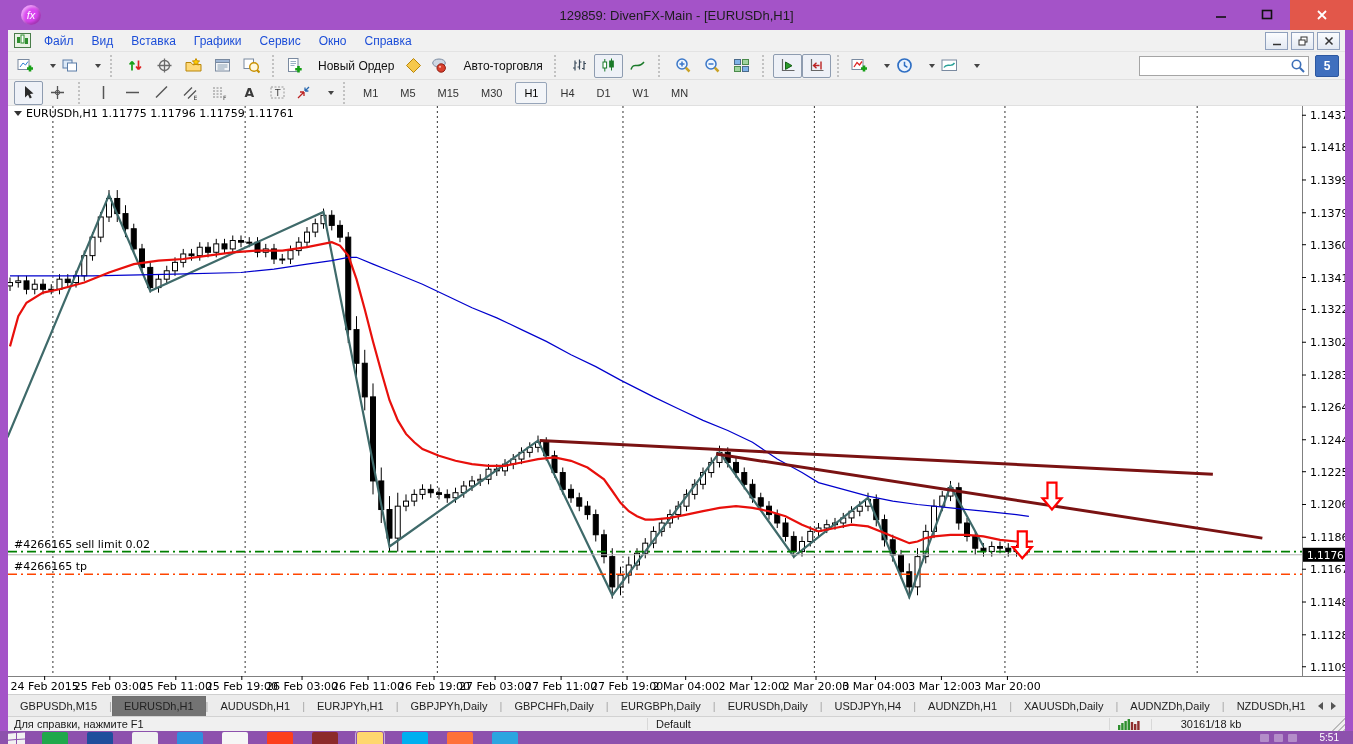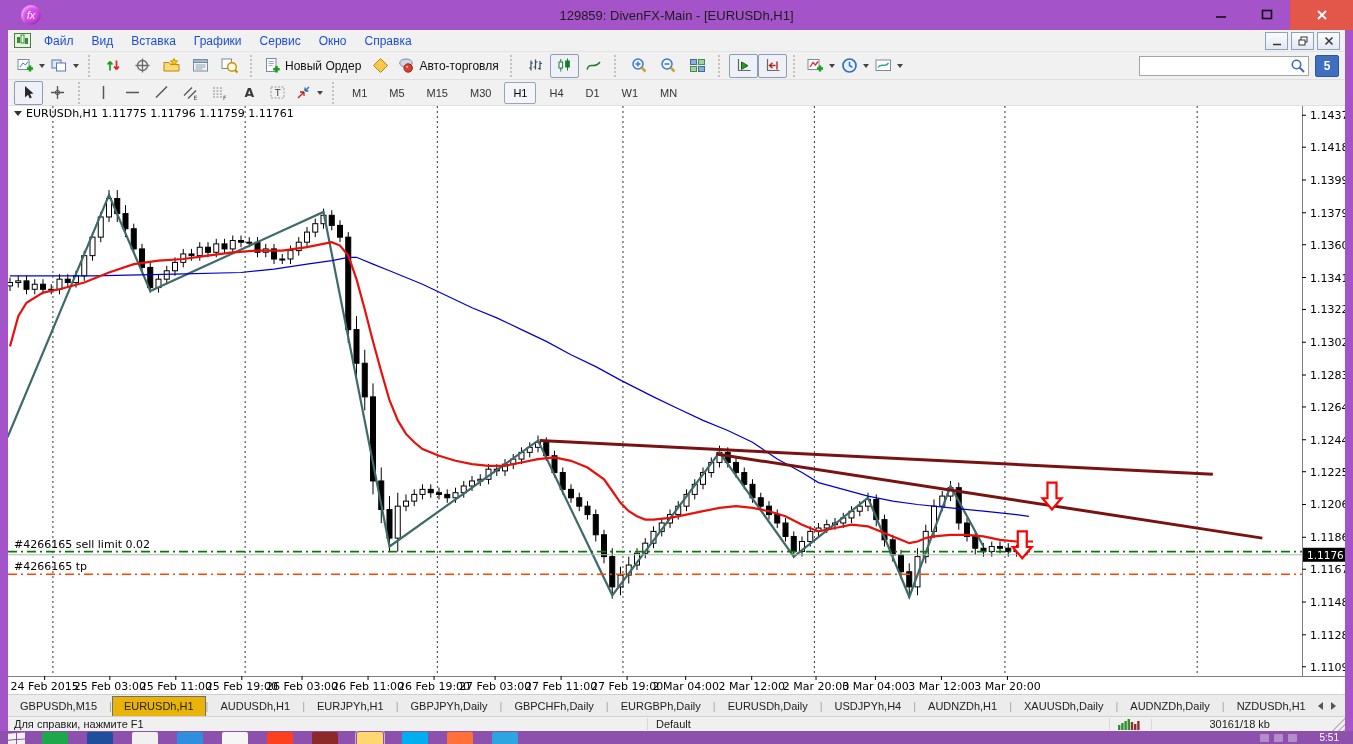--- a/index.html
+++ b/index.html
@@ -22,53 +22,53 @@
   #menubar{position:absolute;left:8px;top:30px;width:1337px;height:22px;background:#f1f1f1;display:flex;align-items:center;font-size:12px;color:#1d4ed8;border-bottom:1px solid #e3e3e3;box-sizing:border-box;}
   .menu-item{padding:2px 9px;cursor:default;}
   #menu-appicon{width:17px;height:15px;margin:0 4px 0 6px;}
   #mdi-btns{margin-left:auto;display:flex;gap:3px;margin-right:5px;}
   .mdi-btn{width:21px;height:16px;border:1px solid #8fa0bc;background:linear-gradient(#fbfcfe,#e3e9f2);display:flex;align-items:center;justify-content:center;}
 
   
   .toolbar{position:absolute;left:8px;width:1337px;background:#f1f1f1;display:flex;align-items:center;box-sizing:border-box;border-bottom:1px solid #e0e0e0;}
   #toolbar1{top:52px;height:28px;padding-left:6px;}
   #toolbar2{top:80px;height:26px;padding-left:6px;}
-  .tb-btn{height:22px;min-width:23px;display:flex;align-items:center;justify-content:center;border:1px solid transparent;border-radius:2px;padding:0 2px;gap:4px;}
+  .tb-btn{height:22px;min-width:23px;display:flex;align-items:center;justify-content:center;border:1px solid transparent;border-radius:2px;padding:0 2px;gap:15px;}
   .tb-btn.active{background:#eef1f7;border-color:#8e9cb0;}
   .tb-label{font-size:12px;color:#111;white-space:nowrap;padding-right:2px;}
   .caret{width:0;height:0;border-left:3.5px solid transparent;border-right:3.5px solid transparent;border-top:4px solid #444;margin-left:1px;}
   .sep{width:5px;height:22px;border-left:2px dotted #c2c2c2;margin:0 4px 0 6px;}
   .tf-btn{height:20px;padding:0 8px;display:flex;align-items:center;font-size:11px;color:#333;border:1px solid transparent;border-radius:2px;}
   .tf-btn.active{background:#f3f5f8;border-color:#97a5b9;color:#000;}
   #search-wrap{margin-left:auto;display:flex;align-items:center;margin-right:6px;}
   #search-box{position:relative;width:170px;height:20px;}
   #search-input{width:100%;height:100%;box-sizing:border-box;border:1px solid #a5a5a5;padding:0 22px 0 5px;font-size:12px;font-family:"Liberation Sans",sans-serif;}
   #search-icon{position:absolute;right:3px;top:2px;}
   #community-btn{width:22px;height:20px;margin-left:6px;background:#3f6fbe;border:1px solid #2c57a0;border-radius:2px;color:#fff;font-size:12px;font-weight:bold;display:flex;align-items:center;justify-content:center;position:relative;}
   #community-btn::after{content:"";position:absolute;left:2px;bottom:-3px;border:3px solid transparent;border-top-color:#3f6fbe;}
 
   
   #chart-wrap{position:absolute;left:8px;top:106px;width:1337px;height:588px;background:#fff;}
 
   
   #tabsbar{position:absolute;left:8px;top:694px;width:1337px;height:22px;background:#ececec;border-top:1px solid #cfcfcf;display:flex;align-items:flex-end;font-size:11px;box-sizing:border-box;}
   .tab{padding:3px 11px 4px;color:#222;border:1px solid transparent;border-bottom:none;white-space:nowrap;}
-  .tab.active{background:#eab308;border-color:#6f6f6f;margin-top:18px;}
+  .tab.active{background:#737373;border-color:#6f6f6f;margin-top:18px;}
   .tab-sep{color:#a8a8a8;padding:3px 0 4px;}
   #tab-arrows{margin-left:auto;display:flex;gap:8px;margin-right:10px;padding-bottom:6px;}
   .tab-arrow{width:0;height:0;border-top:4px solid transparent;border-bottom:4px solid transparent;}
   .tab-arrow.left{border-right:5px solid #555;}
   .tab-arrow.right{border-left:5px solid #555;}
 
   
   #statusbar{position:absolute;left:8px;top:716px;width:1337px;height:15px;background:#f0f0f0;border-top:1px solid #d2d2d2;display:flex;align-items:center;font-size:11px;color:#1a1a1a;box-sizing:border-box;}
   #status-help{padding-left:6px;width:640px;border-right:1px solid #d8d8d8;box-sizing:border-box;}
   #status-profile{width:462px;padding-left:8px;border-right:1px solid #d8d8d8;box-sizing:border-box;}
   #status-conn{width:42px;display:flex;justify-content:center;border-right:1px solid #d8d8d8;box-sizing:border-box;}
-  #status-traffic{width:118px;text-align:right;}
+  #status-traffic{width:118px;text-align:center;}
   #resize-grip{margin-left:auto;width:14px;height:13px;background:
     linear-gradient(135deg,transparent 50%,#bbb 50%,#bbb 57%,transparent 57%,transparent 71%,#bbb 71%,#bbb 78%,transparent 78%,transparent 92%,#bbb 92%);}
 
   
   #taskbar{position:absolute;left:0;top:731px;width:1353px;height:13px;background:#8d51ad;overflow:hidden;}
   #start-btn{position:absolute;left:8px;top:2px;width:18px;height:14px;display:grid;grid-template-columns:8px 8px;grid-template-rows:6px 6px;gap:1px;transform:skewY(-4deg);}
   #start-btn div{background:#f2f2f2;}
   .task-icon{position:absolute;top:1px;width:26px;height:22px;border-radius:2px;}
   .task-icon.framed{outline:1px solid rgba(255,255,255,.55);outline-offset:1px;background-clip:padding-box;}
   #task-clock{position:absolute;right:14px;top:1px;color:#fff;font-size:10px;margin-left:9px;}

